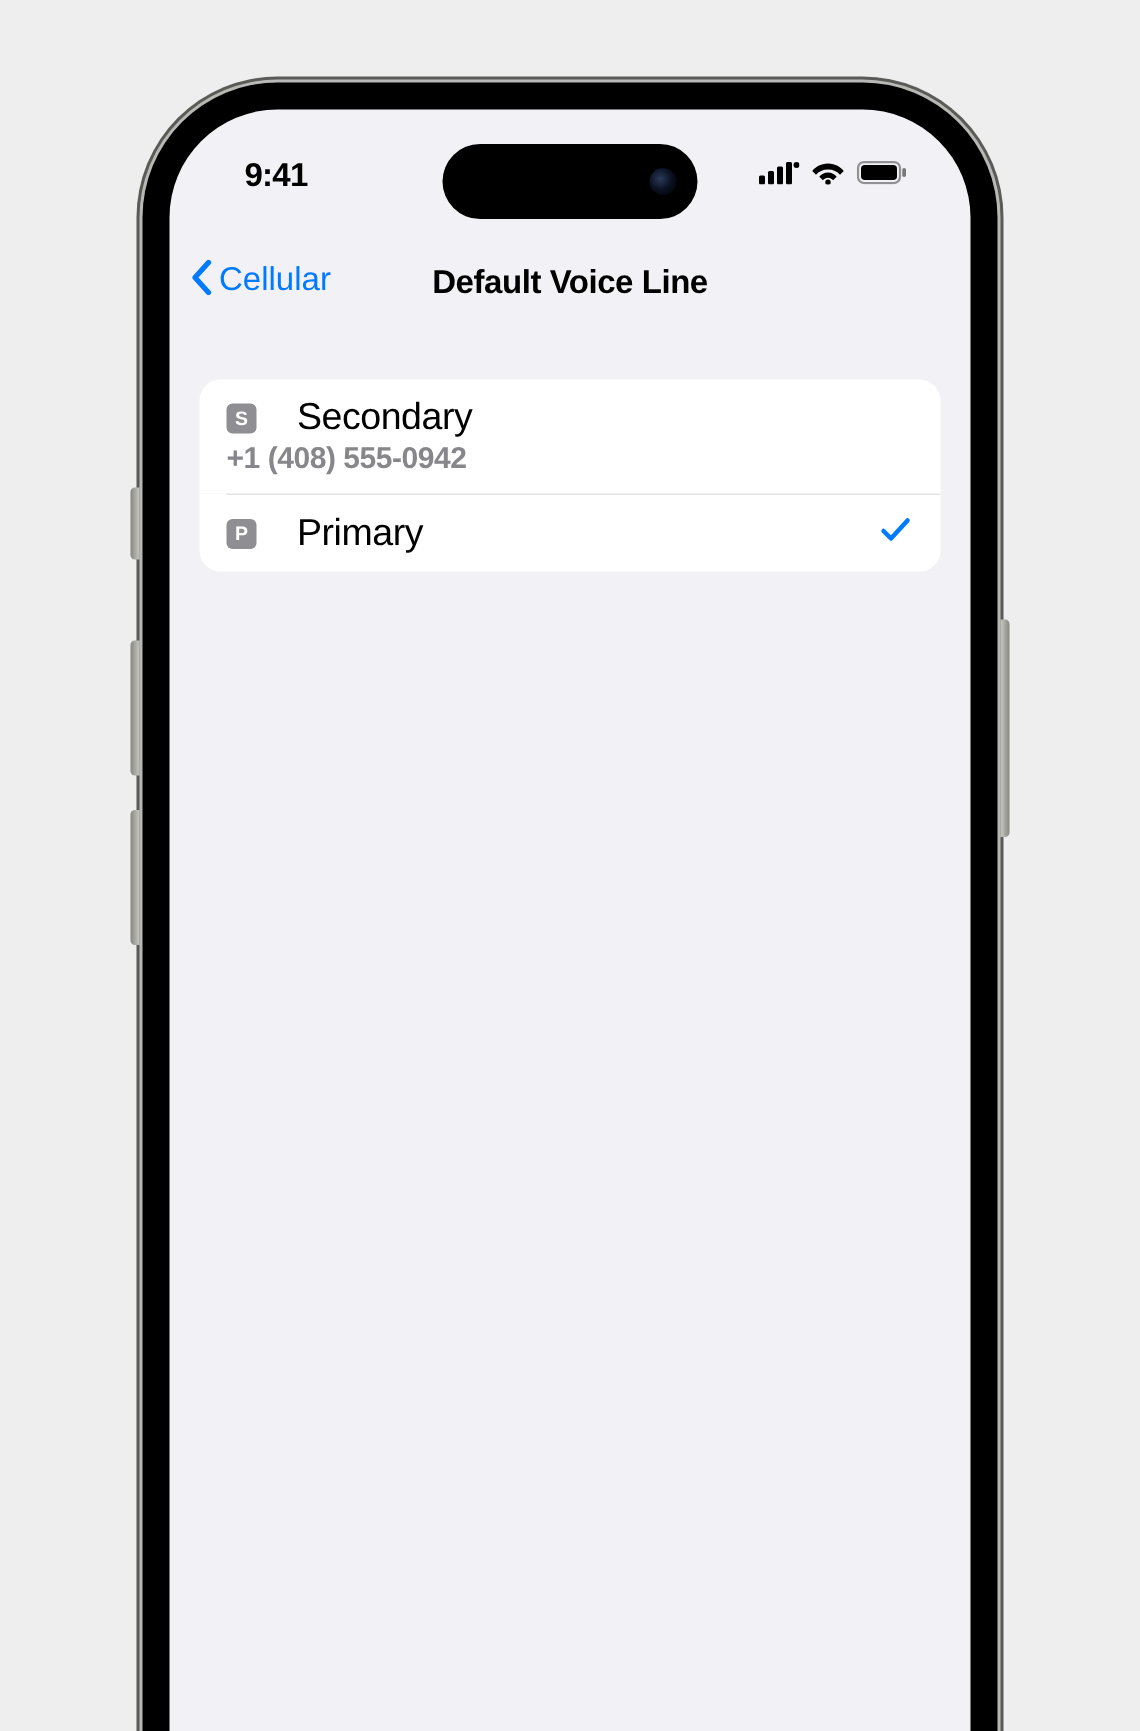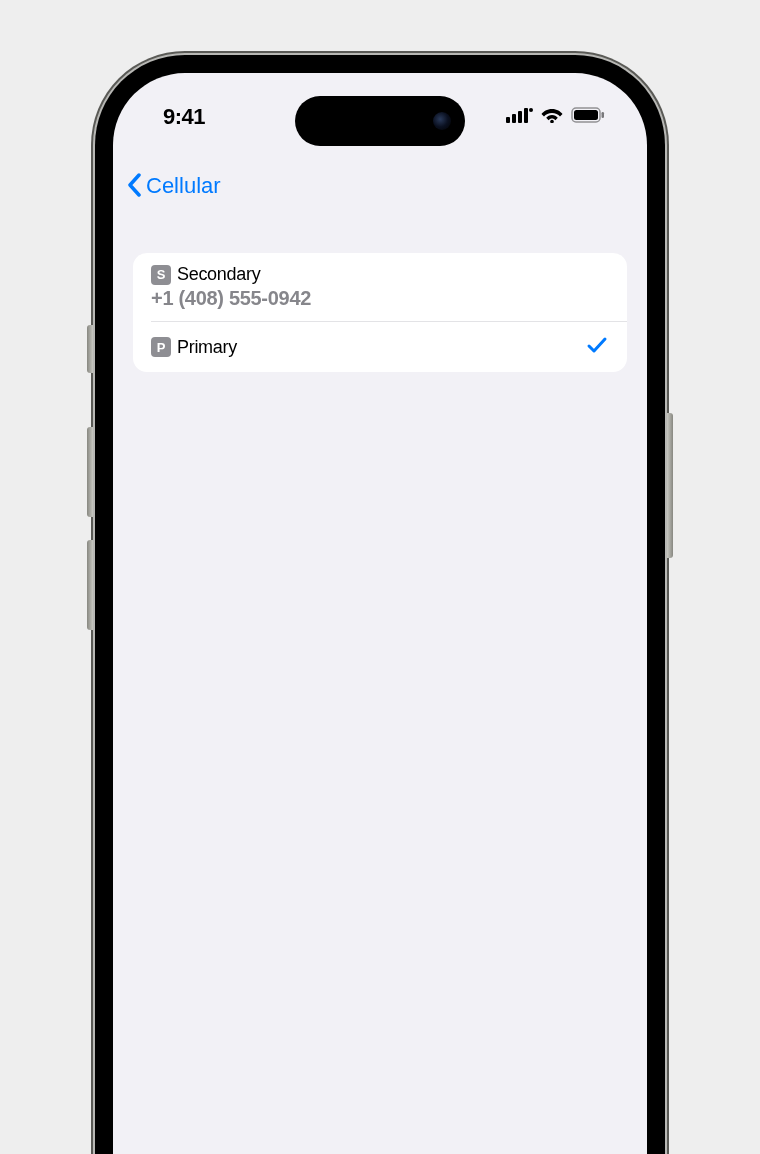--- a/index.html
+++ b/index.html
@@ -180,23 +180,24 @@
       background: #8e8e93;
       border-radius: 4px;
       display: flex;
       align-items: center;
       justify-content: center;
       color: #fff;
       font-size: 13px;
       font-weight: 700;
     }
     .cell-title {
-      font-size: 18px;
+      font-size: 25px;
       color: #000;
       letter-spacing: -0.3px;
+      margin-left: 21px;
     }
     .cell-subtitle {
       font-size: 20px;
       color: #86868b;
       margin-top: 2px;
       letter-spacing: -0.3px;
       font-weight: bold;
     }
     .check {
       color: #007aff;
@@ -250,20 +251,21 @@
 
       <div class="nav-bar">
         <div class="back-button">
           <span>
             <svg width="15" height="24" viewBox="0 0 15 24">
               <polyline points="12,2 3,12 12,22" fill="none" stroke="#007aff" stroke-width="3.5" stroke-linecap="round" stroke-linejoin="round"></polyline>
             </svg>
           </span>
           <span>Cellular</span>
         </div>
+        <div class="nav-title">Default Voice Line</div>
       </div>
 
       <div class="content">
         <div class="list">
 
           <div class="cell">
             <div class="cell-text">
               <div class="cell-title-row">
                 <span class="sim-badge">S</span>
                 <span class="cell-title">Secondary</span>

